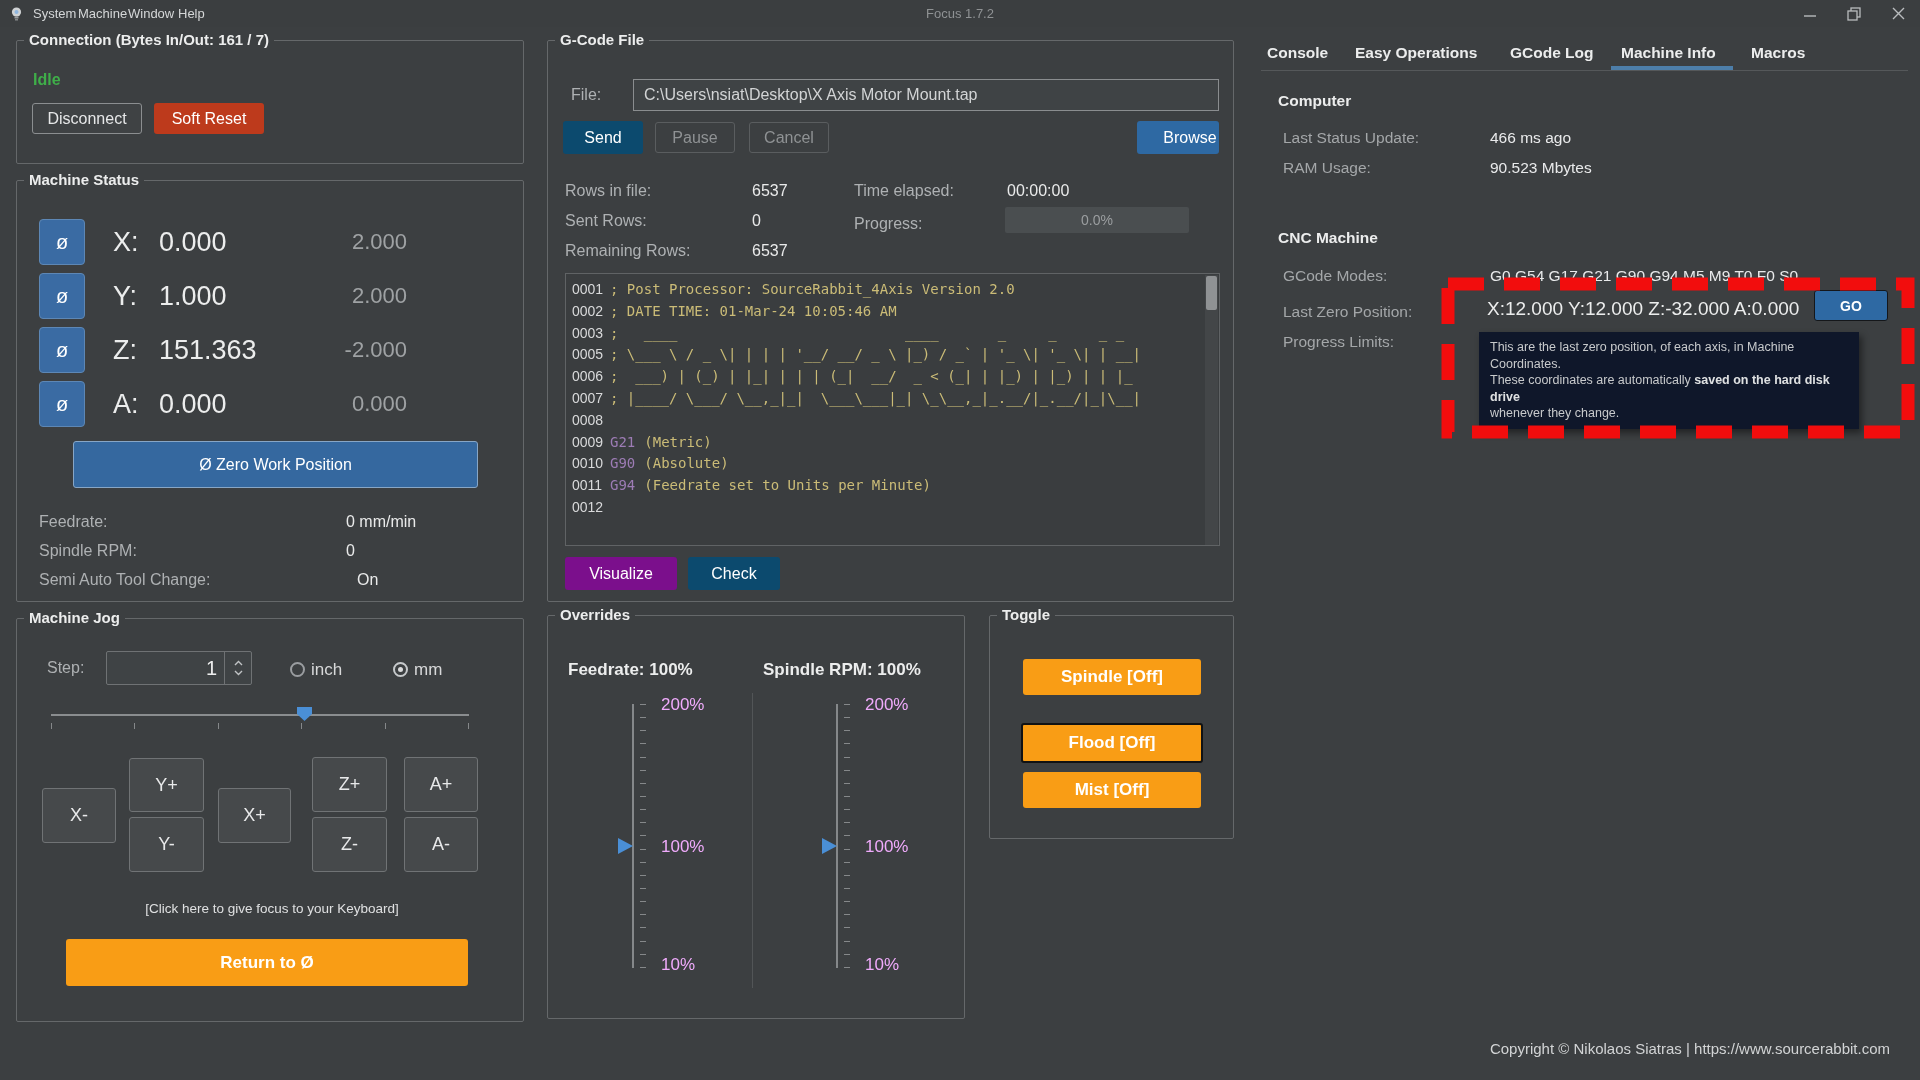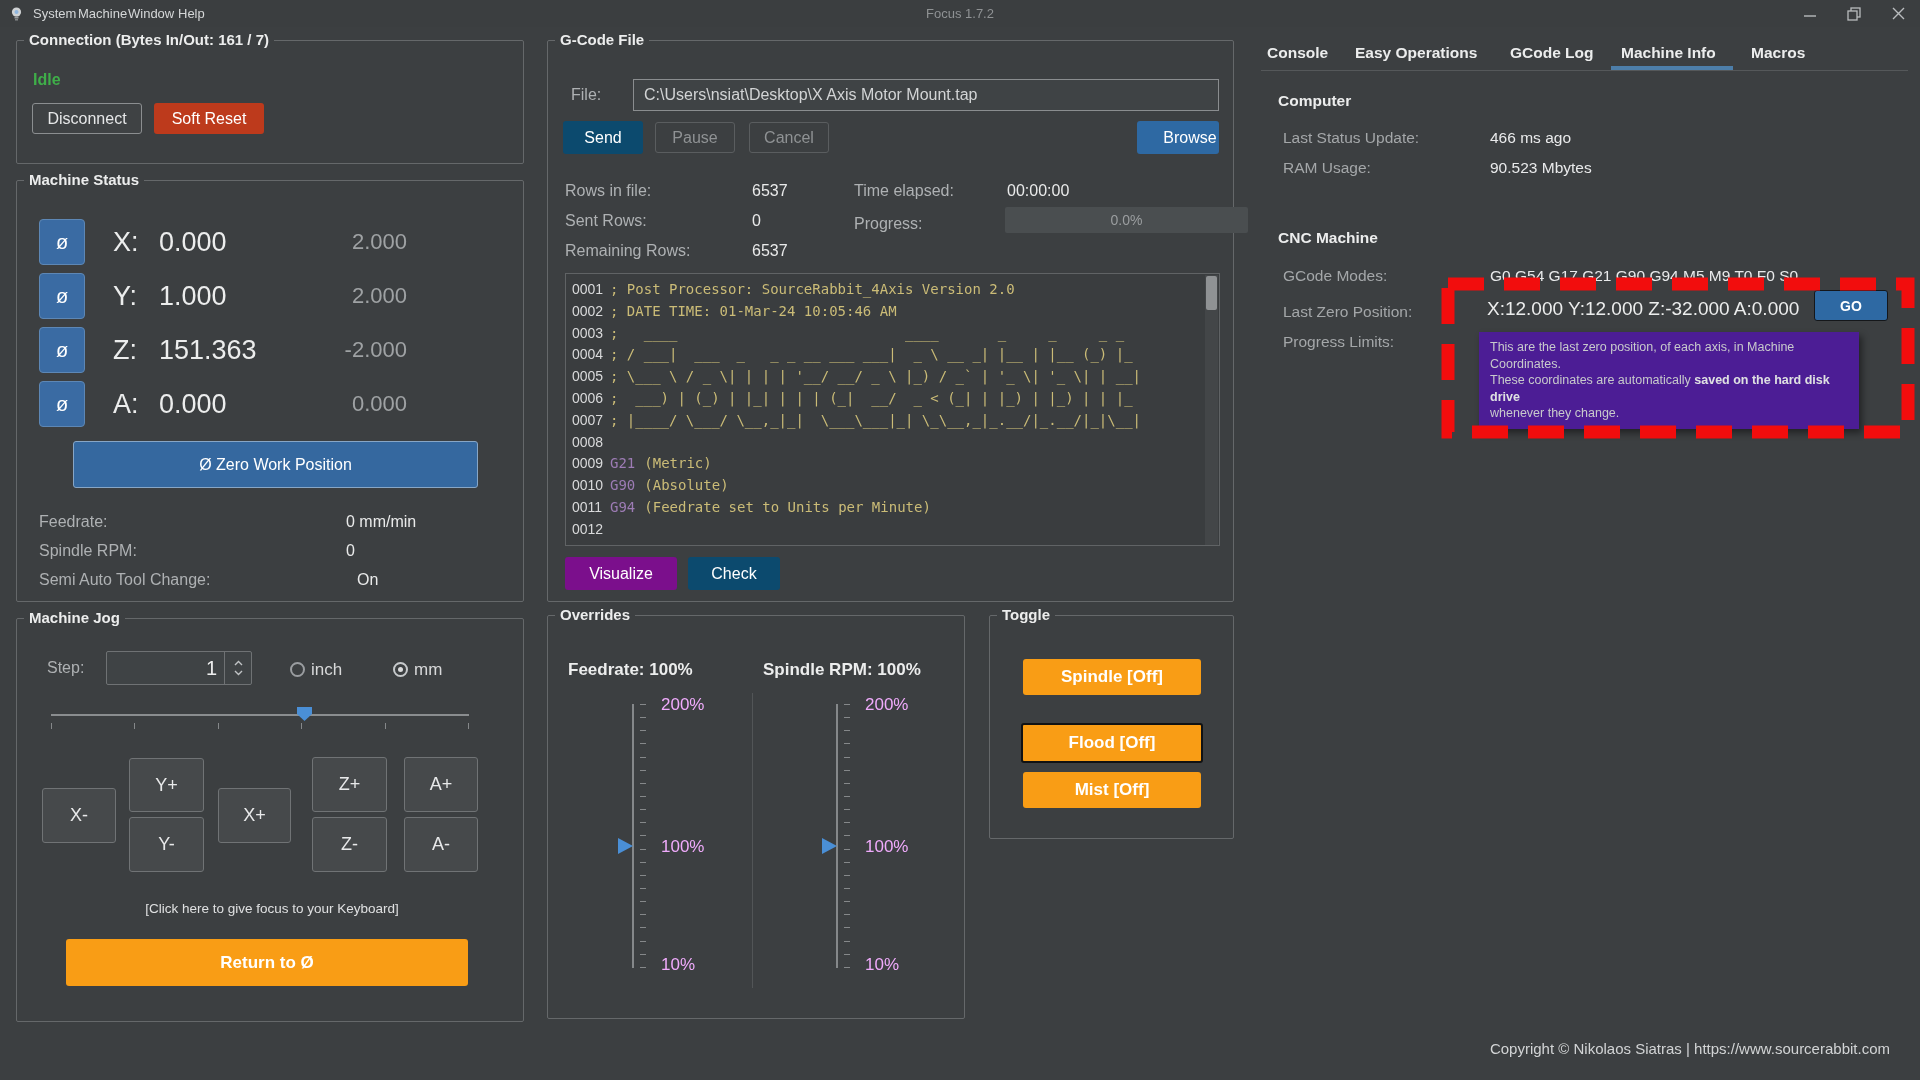--- a/index.html
+++ b/index.html
@@ -68,21 +68,21 @@
   .btn-toggle { background:#f99d15; font-weight:bold; font-size:17px; color:#fff; }
   .empty { position:absolute; font-size:27px; font-weight:bold; color:#e60c0c; text-align:center; }
   
   .tab { position:absolute; top:44px; font-size:15.5px; font-weight:bold; color:#eceded; cursor:pointer; white-space:nowrap; }
   .tabline { position:absolute; background:#4d7ea9; }
   .sep { position:absolute; background:#55585a; }
   .rhead { position:absolute; font-size:15.5px; font-weight:bold; color:#eceded; }
   .rlbl { position:absolute; font-size:15.5px; color:#a4a7a9; white-space:nowrap; }
   .rval { position:absolute; font-size:15.5px; color:#e9eaeb; white-space:nowrap; }
   .lzval { position:absolute; font-size:19px; color:#eceded; white-space:nowrap; }
-  .tooltip { position:absolute; background:#4c1d95; color:#c8cacc; font-size:12.5px; line-height:16.5px; padding:7px 11px; box-shadow:3px 4px 7px rgba(0,0,0,.45); z-index:40; }
+  .tooltip { position:absolute; background:#0f172a; color:#c8cacc; font-size:12.5px; line-height:16.5px; padding:7px 11px; box-shadow:3px 4px 7px rgba(0,0,0,.45); z-index:40; }
   .tooltip b { color:#dfe1e2; }
   .copyright { position:absolute; font-size:15px; color:#d2d4d5; text-align:right; }
   svg { display:block; }
 </style>
 </head>
 <body>
 
 <div id="app">
 
   <div class="titlebar">
@@ -218,30 +218,29 @@
     <span class="lbl" style="left:17px;top:141px;">Rows in file:</span>
     <span class="val" style="left:204px;top:141px;">6537</span>
     <span class="lbl" style="left:17px;top:171px;">Sent Rows:</span>
     <span class="val" style="left:204px;top:171px;">0</span>
     <span class="lbl" style="left:17px;top:201px;">Remaining Rows:</span>
     <span class="val" style="left:204px;top:201px;">6537</span>
 
     <span class="lbl" style="left:306px;top:141px;">Time elapsed:</span>
     <span class="val" style="left:459px;top:141px;">00:00:00</span>
     <span class="lbl" style="left:306px;top:174px;">Progress:</span>
-    <div class="progress" style="left:457px;top:166px;width:243px;height:26px;">
+    <div class="progress" style="left:457px;top:166px;width:184px;height:26px;">
       <span>0.0%</span>
     </div>
 
     <div class="gview" style="left:17px;top:232px;width:655px;height:273px;">
       <div style="padding:5px 16px 0 6px;">
           <div class="gl"><span class="gln">0001</span><span class="glt">; Post Processor: SourceRabbit_4Axis Version 2.0</span></div>
           <div class="gl"><span class="gln">0002</span><span class="glt">; DATE TIME: 01-Mar-24 10:05:46 AM</span></div>
           <div class="gl"><span class="gln">0003</span><span class="glt">;   ____                           ____       _     _     _ _</span></div>
-          <div class="gl"><span class="gln">0004</span><span class="glt">; / ___|  ___  _   _ _ __ ___ ___|  _ \ __ _| |__ | |__ (_) |_</span></div>
           <div class="gl"><span class="gln">0005</span><span class="glt">; \___ \ / _ \| | | | '__/ __/ _ \ |_) / _` | '_ \| '_ \| | __|</span></div>
           <div class="gl"><span class="gln">0006</span><span class="glt">;  ___) | (_) | |_| | | | (_|  __/  _ &lt; (_| | |_) | |_) | | |_</span></div>
           <div class="gl"><span class="gln">0007</span><span class="glt">; |____/ \___/ \__,_|_|  \___\___|_| \_\__,_|_.__/|_.__/|_|\__|</span></div>
           <div class="gl"><span class="gln">0008</span></div>
           <div class="gl"><span class="gln">0009</span><span class="glc">G21</span><span class="glt">(Metric)</span></div>
           <div class="gl"><span class="gln">0010</span><span class="glc">G90</span><span class="glt">(Absolute)</span></div>
           <div class="gl"><span class="gln">0011</span><span class="glc">G94</span><span class="glt">(Feedrate set to Units per Minute)</span></div>
           <div class="gl"><span class="gln">0012</span></div>
         </div>
       <div class="gscroll">

